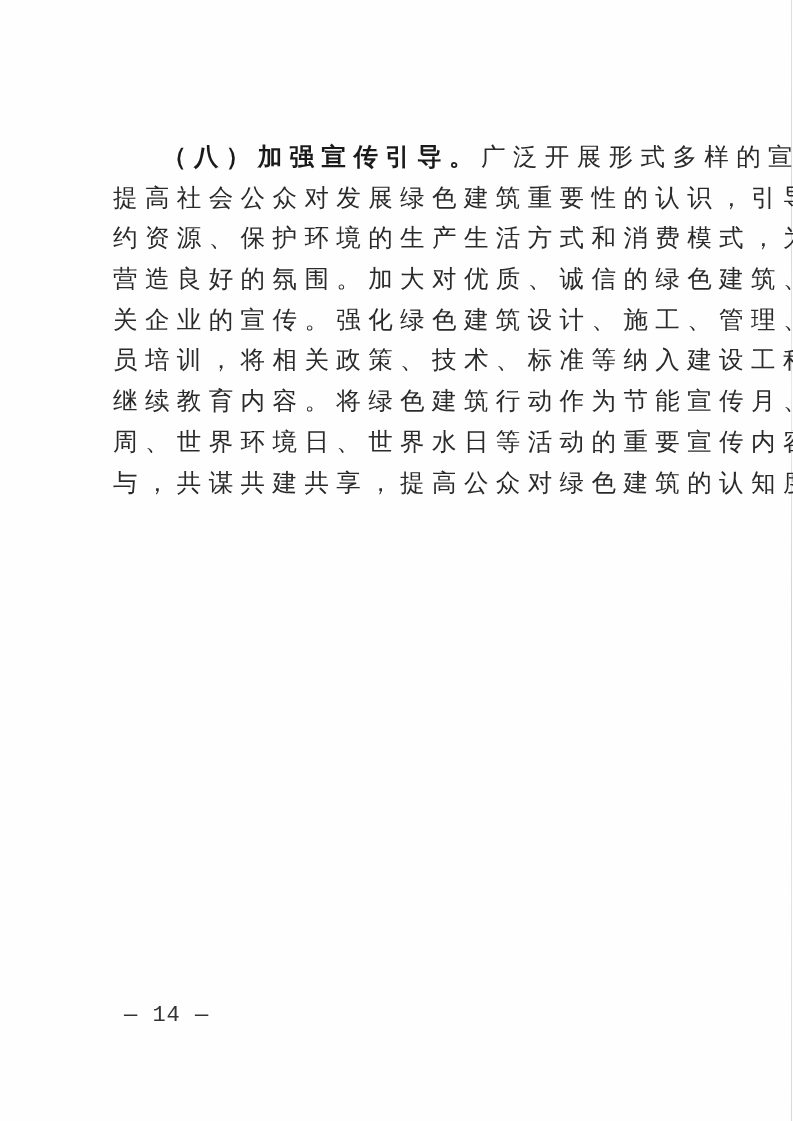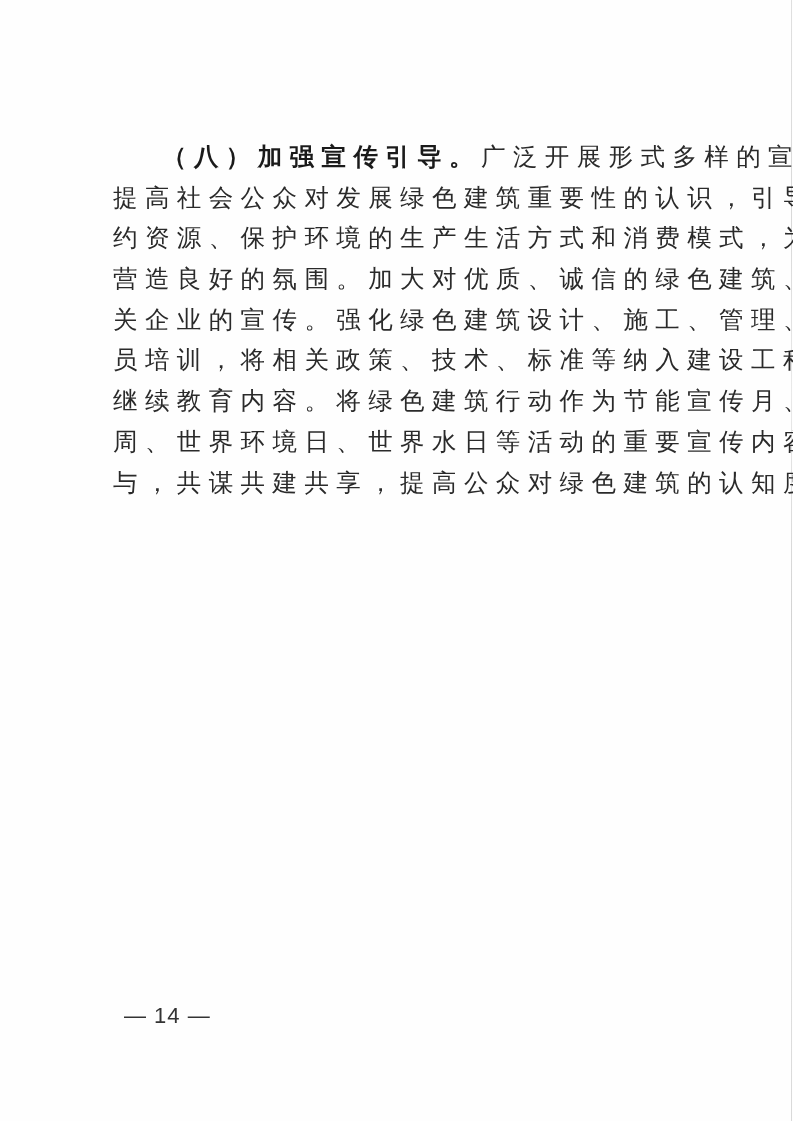--- a/index.html
+++ b/index.html
@@ -53,21 +53,21 @@
     }
     .heading-run {
       font-weight: bold;
       color: #1a1a1a;
       font-family: Liberation Mono, monospace;
     }
     .page-number {
       position: absolute;
       left: 124px;
       top: 1003px;
-      font-family: Liberation Sans, sans-serif;
+      font-family: Liberation Mono, monospace;
       font-size: 22px;
       color: #333333;
       letter-spacing: 1px;
       white-space: pre;
     }
   </style>
 </head>
 <body>
 
 <div class="page">

